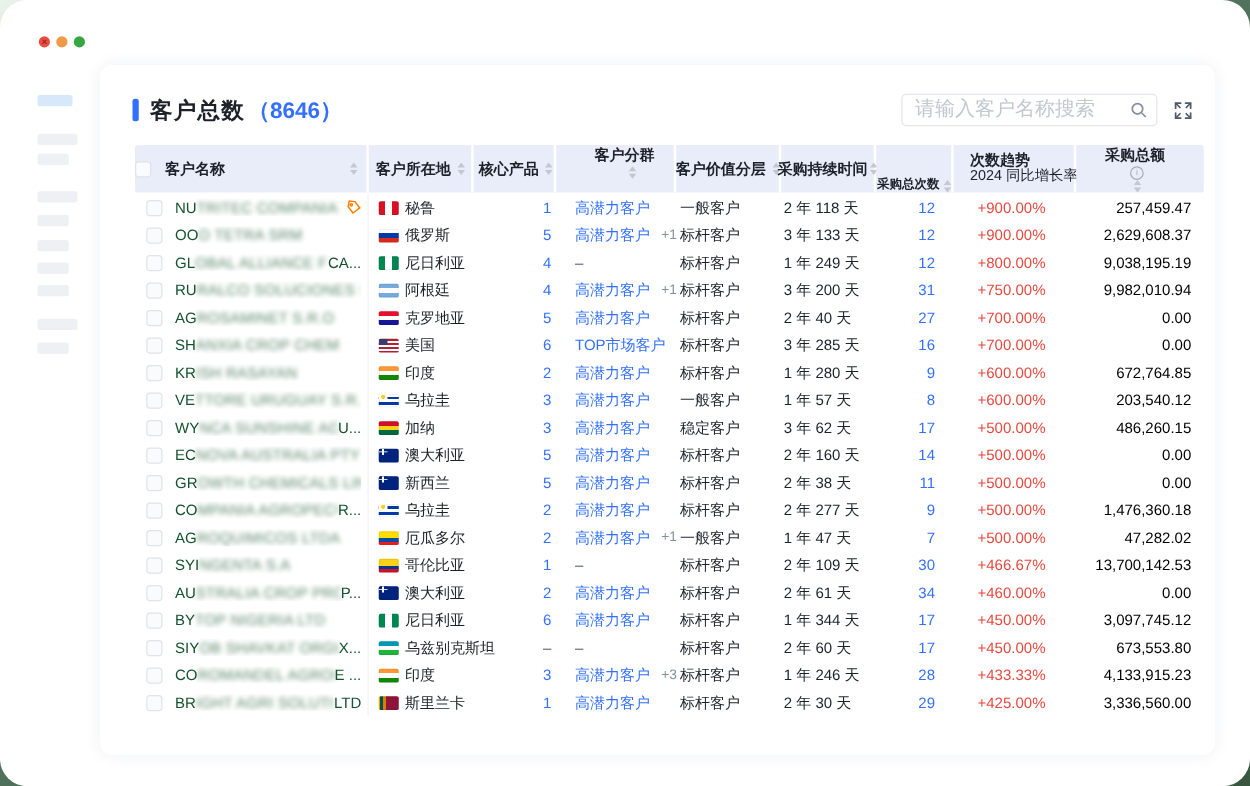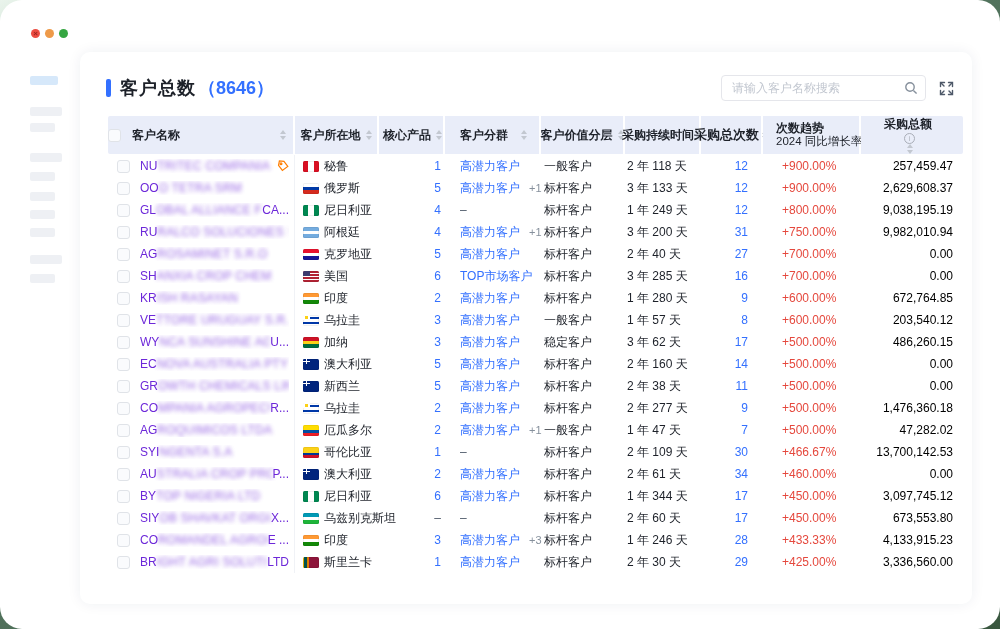--- a/index.html
+++ b/index.html
@@ -25,37 +25,37 @@
     background:#fff; border-radius:10px; box-shadow:0 0 14px rgba(20,40,90,.07); }
   .card-head { display:flex; align-items:center; justify-content:space-between;
     padding:23px 18px 0 26px; }
   .title-group { display:flex; align-items:center; }
   .accent-bar { width:5px; height:18px; border-radius:2px; background:#3370FF; margin-right:9px; }
   .page-title { font-size:18px; font-weight:700; color:#1D2129; letter-spacing:1px; }
   .title-count { font-size:18px; font-weight:700; color:#3370FF; margin-left:2px; }
   .search-group { display:flex; align-items:center; }
   .search-box { position:relative; width:205px; height:26px; }
   .search-box input { width:100%; height:100%; border:1px solid #E5E6EB; border-radius:4px;
-    padding:0 26px 0 10px; font-size:12px; color:#1D2129; outline:none;
+    padding:0 26px 0 10px; font-size:16px; color:#1D2129; outline:none;
     font-family:"Liberation Sans","DejaVu Sans",sans-serif; }
   .search-box input::placeholder { color:#C2C7D0; }
   .search-icon { position:absolute; right:8px; top:6px; }
   .expand-icon { margin-left:13px; display:flex; cursor:pointer; }
 
   
   .table { margin:15px 0 0 28px; width:855px; }
   .thead { display:grid; grid-template-columns:187px 84px 66px 96px 84px 76px 62px 98px 102px;
     height:36px; }
   .th { background:#E9EDF9; display:flex; align-items:center; font-size:12px; font-weight:700;
     color:#1D2129; border-right:2px solid #fff; white-space:nowrap; cursor:pointer; }
   .th:first-child { border-radius:2px 0 0 2px; }
   .th:last-child { border-right:none; border-radius:0 2px 2px 0;flex-direction:column; }
   .th.c-loc,.th.c-tier,.th.c-dur,.th.c-cnt { justify-content:center; }
   .th.c-prod { justify-content:flex-end; padding-right:1px;padding-left:32px; }
-  .th.c-seg { padding-left:15px; }
+  .th.c-seg { padding-left:15px;flex-direction:column; }
   .th.c-trend { padding-left:13px; }
   .th.c-amt { justify-content:flex-end; padding-right:8px; }
   .th-2line { line-height:13px; }
   .th-2line .l1 { font-weight:700; }
   .th-2line .l2 { font-weight:400; font-size:11.5px; color:#1D2129; }
 
   .sort { display:inline-flex; flex-direction:column; gap:2px; margin-left:5px; }
   .sort i { width:0; height:0; border-left:3.5px solid transparent; border-right:3.5px solid transparent; }
   .sort .up { border-bottom:4px solid #C2C7D0; }
   .sort .dn { border-top:4px solid #C2C7D0; }
@@ -65,21 +65,21 @@
     display:inline-flex; align-items:center; justify-content:center;
     font-size:7px; font-weight:400; color:#A9AEB8; margin-left:3px; font-style:normal; }
 
   .tbody { margin-top:3px; }
   .row { display:grid; grid-template-columns:30px 157px 84px 66px 96px 84px 76px 62px 98px 102px;
     height:22px; align-items:center; font-size:12px; color:#1D2129; }
   .cell { display:flex; align-items:center; height:100%; white-space:nowrap; }
   .cb-wrap { justify-content:center; }
   .checkbox { width:13px; height:13px; border:1px solid #E0E3E8; background:#FAFBFD;
     border-radius:3px; cursor:pointer; }
-  .cell-name { color:#6d28d9; padding:0 5px 0 2px; border-right:1px solid #F0F2F6; cursor:pointer;text-align:center; }
+  .cell-name { color:#14532d; padding:0 5px 0 2px; border-right:1px solid #F0F2F6; cursor:pointer;text-align:center; }
   .name-text { flex:1; overflow:hidden; white-space:nowrap; display:flex; align-items:center; min-width:0; }
   .name-blur { filter:blur(2.3px); opacity:.7; letter-spacing:.2px; overflow:hidden; }
   .tag-icon { flex:0 0 auto; margin-left:3px; }
   .cell-loc { padding-left:8px; }
   .flag { width:16px; height:11px; border-radius:1.5px; margin-right:5px; flex:0 0 auto;
     position:relative; overflow:hidden; box-shadow:inset 0 0 0 1px rgba(0,0,0,.06); }
   .flag .canton { position:absolute; left:0; top:0; width:45%; height:50%; }
   .cell-prod { justify-content:flex-end; padding-right:4px; color:#3370FF; }
   .cell-seg { padding-left:15px; color:#3370FF; }
   .seg-extra { color:#86909C; font-size:11px; margin-left:9px; }
@@ -185,21 +185,21 @@
                 <i class="dn"></i>
               </span>
           </div>
           <div class="th c-dur">
             <span>采购持续时间</span>
             <span class="sort" style="margin-left:2px;">
                 <i class="up"></i>
                 <i class="dn"></i>
               </span>
           </div>
-          <div class="th c-cnt" style="font-size:13px;">
+          <div class="th c-cnt" style="font-size:10px;align-items:flex-end;">
             <span>采购总次数</span>
             <span class="sort" style="margin-left:3px;">
                 <i class="up"></i>
                 <i class="dn"></i>
               </span>
           </div>
           <div class="th c-trend">
             <span class="th-2line">
               <div class="l1">次数趋势</div>
               <div class="l2">2024 同比增长率</div>

